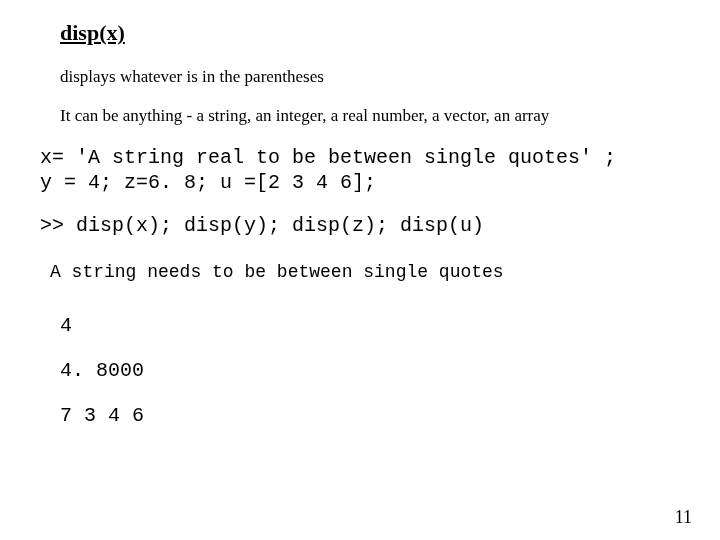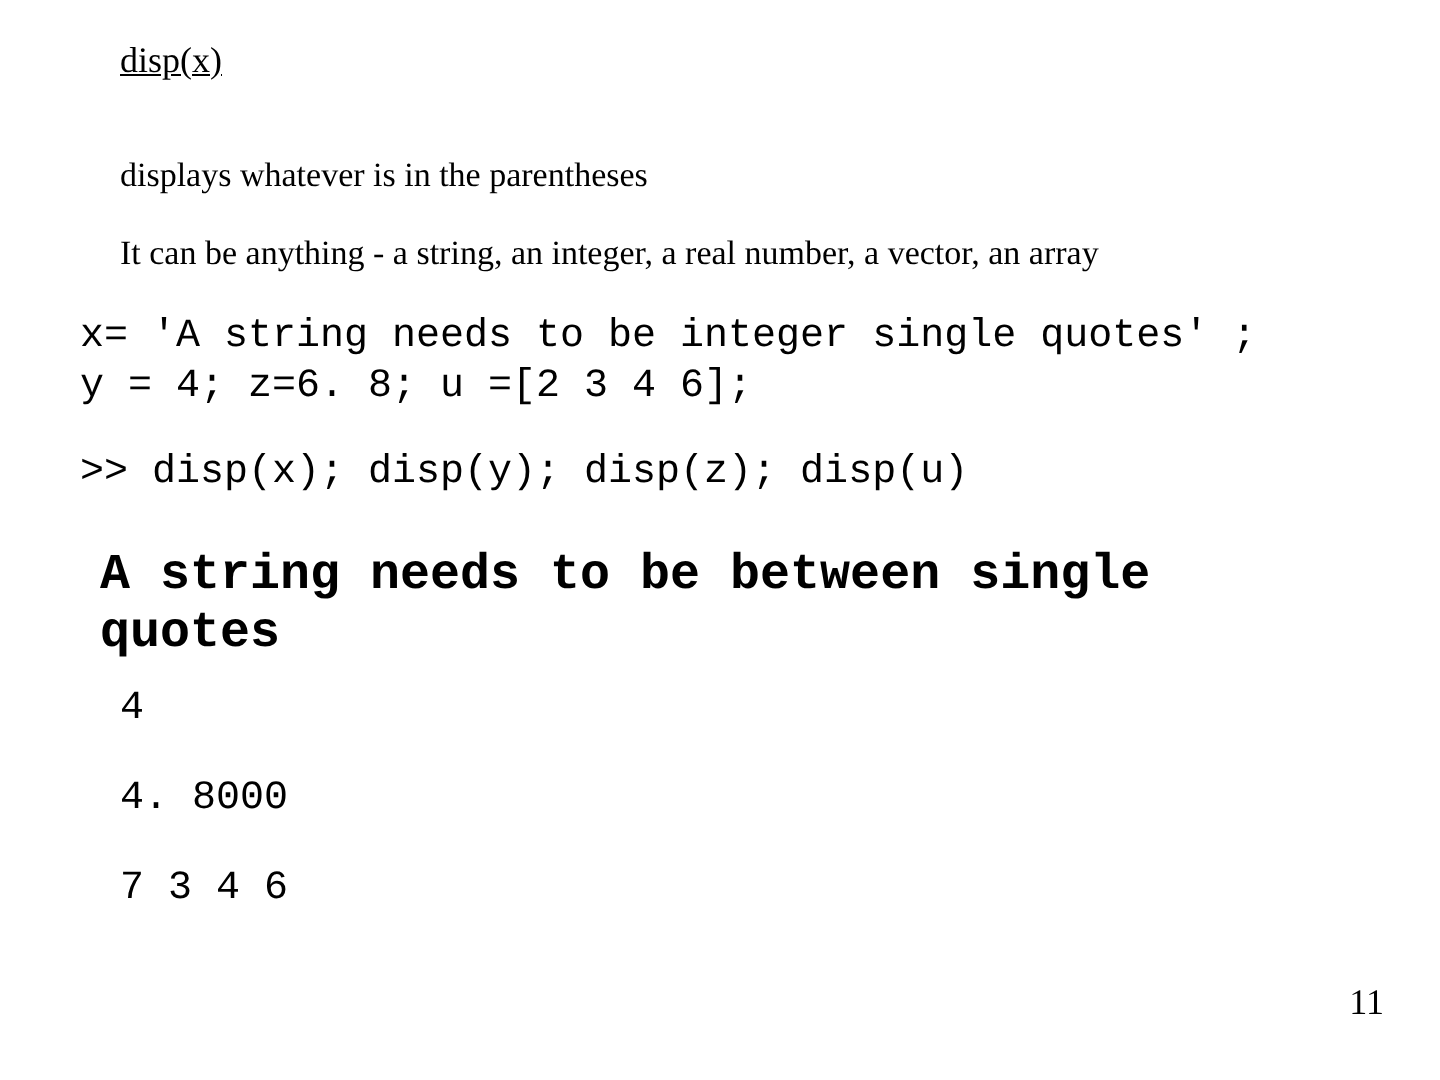--- a/index.html
+++ b/index.html
@@ -6,72 +6,71 @@
   body {
     width: 720px;
     height: 540px;
     background: #ffffff;
     font-family: "Times New Roman", Times, serif;
     color: #000000;
     position: relative;
     padding: 20px 40px 20px 60px;
   }
   .title {
-    font-size: 18px;
-    font-weight: normal;
+    font-size: 22px;
+    font-weight: bold;
     text-decoration: underline;
-    margin-bottom: 36px;
+    margin-bottom: 20px;
   }
   .body-text {
     font-size: 17px;
     line-height: 1.25;
     margin-bottom: 18px;
     max-width: 600px;
   }
   .code-block {
     font-family: "Courier New", Courier, monospace;
     font-size: 20px;
     line-height: 1.25;
     margin-left: -20px;
     margin-bottom: 18px;
     white-space: pre;
   }
   .output-big {
     font-family: "Courier New", Courier, monospace;
-    font-size: 25px;
+    font-size: 18px;
     margin-left: -10px;
     margin-top: 24px;
-    margin-bottom: 12px;
-    font-weight: bold;
+    margin-bottom: 32px;
   }
   .output-line {
     font-family: "Courier New", Courier, monospace;
     font-size: 20px;
     margin-left: 0px;
     margin-bottom: 22px;
   }
   .page-num {
     position: absolute;
-    bottom: 28px;
+    bottom: 12px;
     right: 28px;
     font-size: 18px;
     font-family: "Times New Roman", Times, serif;
     margin-left: 40px;
   }
 </style>
 </head>
 <body>
 
 <div class="title">disp(x)</div>
 
 <div class="body-text">displays whatever is in the parentheses</div>
 
 <div class="body-text">It can be anything - a string, an integer, a real number, a vector, an array</div>
 
-<div class="code-block"><span>x= 'A string needs to be integer single quotes' ;</span>
+<div class="code-block"><span>x= 'A string real to be between single quotes' ;</span>
 <span>y = 4; z=6. 8; u =[2 3 4 6];</span></div>
 
 <div class="code-block">&gt;&gt; disp(x); disp(y); disp(z); disp(u)</div>
 
 <div class="output-big">A string needs to be between single quotes</div>
 
 <div class="output-line">4</div>
 
 <div class="output-line">4. 8000</div>
 

